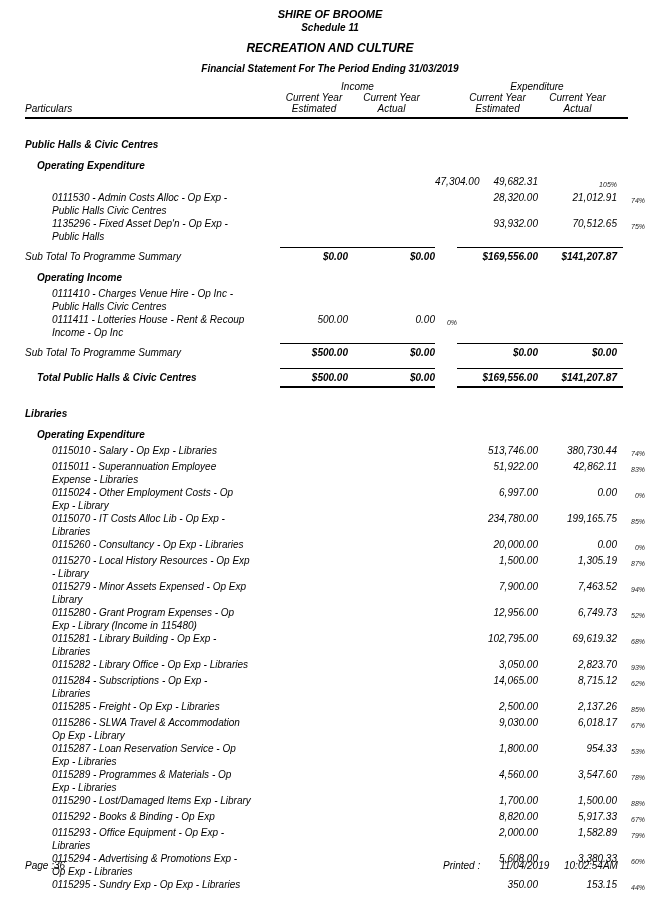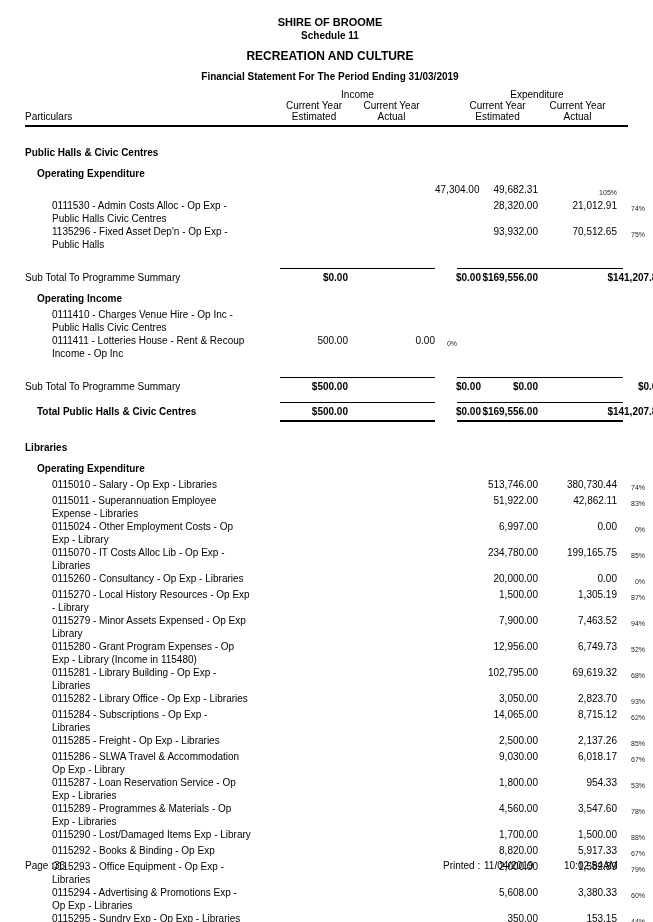--- a/index.html
+++ b/index.html
@@ -3,21 +3,21 @@
 <meta charset="utf-8">
 <style>
   * { margin:0; padding:0; box-sizing:border-box; }
   html,body { background:#ffffff; }
   body {
     width:653px; height:922px;
     font-family:"Liberation Sans", sans-serif;
     color:#000; position:relative; overflow:hidden;
     -webkit-font-smoothing:antialiased;
   }
-  .page { position:relative; width:653px; height:922px; padding:16px 0 0 25px; }
+  .page { position:relative; width:653px; height:922px; padding:8px 0 0 25px;font-style:italic; }
 
   
   .titles { width:610px; text-align:center; }
   .t-org      { font-size:11px; font-weight:bold; }
   .t-schedule { font-size:10px; font-weight:bold; margin-top:2px; }
   .t-program  { font-size:12px; font-weight:bold; margin-top:8px; }
   .t-subtitle { font-size:10px; font-weight:bold; margin-top:8px; }
 
   
   .grid {
@@ -38,37 +38,37 @@
   .ch2 { text-align:center; white-space:pre-line; }
   .rule { width:603px; height:2px; background:#000; }
 
   
   .section-title { font-size:10px; font-weight:bold; margin-top:20px; }
   .group-title   { font-size:10px; font-weight:bold; margin-top:10px; margin-bottom:4px; padding-left:12px; }
   .row   { font-size:10px; line-height:13px; }
   .label { padding-left:27px; white-space:pre-line; }
 
   
-  .trow { font-size:10px; margin-top:17px; margin-bottom:9px; }
+  .trow { font-size:10px; margin-top:4px; margin-bottom:9px; }
   .trow .tlabel { padding-top:4px; }
-  .vals { display:grid; border-top:1.5px solid #000; padding-top:2.5px;gap:46px; }
+  .vals { display:grid; border-top:1.5px solid #000; padding-top:2.5px; }
   .inc-vals { grid-column:2/4; grid-template-columns:68px 87px; }
   .exp-vals { grid-column:5/7; grid-template-columns:81px 79px; margin-right:-6px; padding-right:6px; }
   .sp4 { grid-column:4; }
   .bold { font-weight:bold; }
   .grand { margin-top:10px; }
   .grand .tlabel { font-weight:bold; padding-left:12px; }
   .grand .vals { border-bottom:2px solid #000; padding-bottom:3px; }
 
   
   .footer { position:absolute; top:860px; left:0; width:653px; font-size:10px; }
   .footer span { position:absolute; white-space:nowrap; }
   .f-page { left:25px; }
   .f-printed { left:443px; }
-  .f-date { left:484px; }
+  .f-date { left:500px; }
   .f-time { left:564px; }
 </style>
 </head>
 <body>
 
 <div class="page">
 
   <div class="titles">
     <div class="t-org">SHIRE OF BROOME</div>
     <div class="t-schedule">Schedule 11</div>

